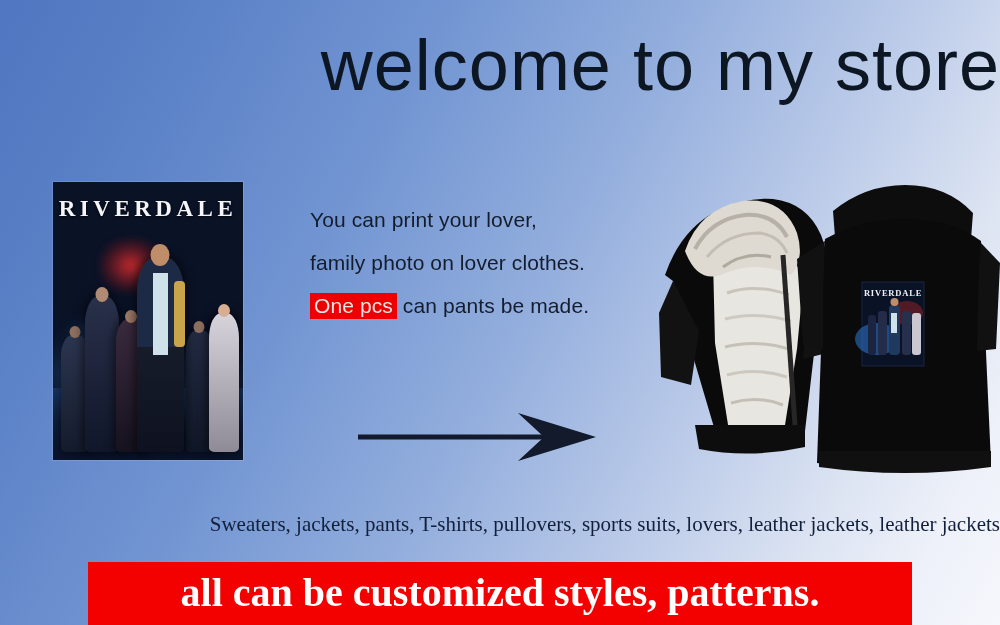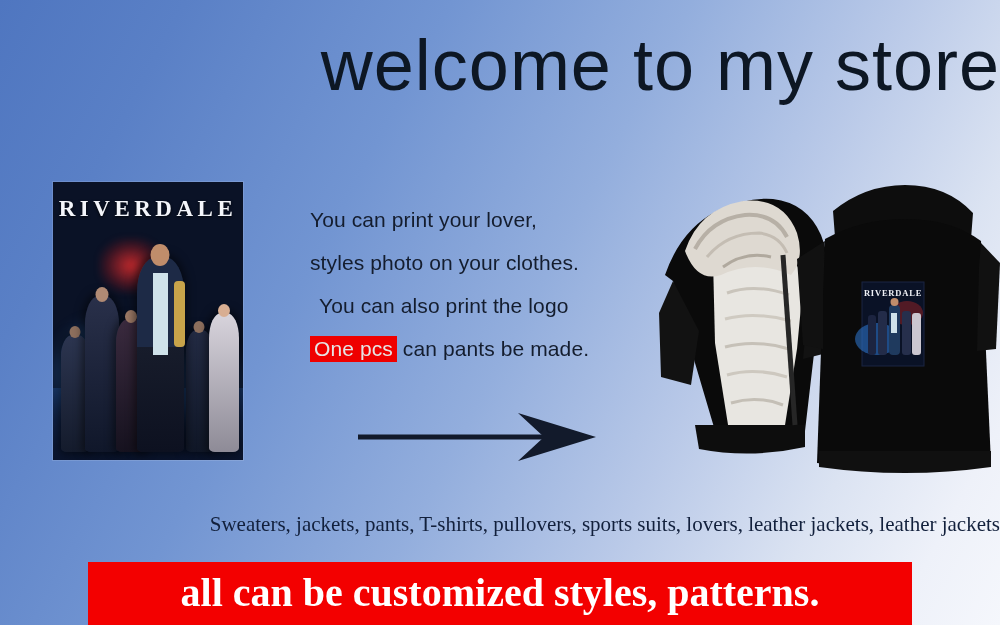--- a/index.html
+++ b/index.html
@@ -208,22 +208,21 @@
       <div class="poster-head" style="width:19px;height:22px;background:#c08d6b;top:-13px;"></div>
       <div style="position:absolute;left:34%;top:8%;width:32%;height:42%;background:#cfe2ea;"></div>
       <div style="position:absolute;right:-1%;top:12%;width:22%;height:34%;background:#c8a44a;border-radius:4px;"></div>
     </div>
 
     <div id="poster-title">RIVERDALE</div>
   </div>
 
   <div id="copy">
     <div class="copy-line">You can print your lover,</div>
-    <div class="copy-line">styles photo on your clothes.</div>
-    <div class="copy-line copy-indent">You can also print the logo</div>
+    <div class="copy-line">family photo on lover clothes.</div>
     <div class="copy-line"><span id="one-pcs">One pcs</span><span> can pants be made.</span></div>
   </div>
 
   <svg id="arrow" viewBox="0 0 238 58">
     <rect x="0" y="26.5" width="188" height="5" fill="#121a2b"></rect>
     <path d="M 160 5 L 238 29 L 160 53 L 186 29 Z" fill="#121a2b"></path>
   </svg>
 
   <svg id="hoodies" viewBox="0 0 345 330">
 

